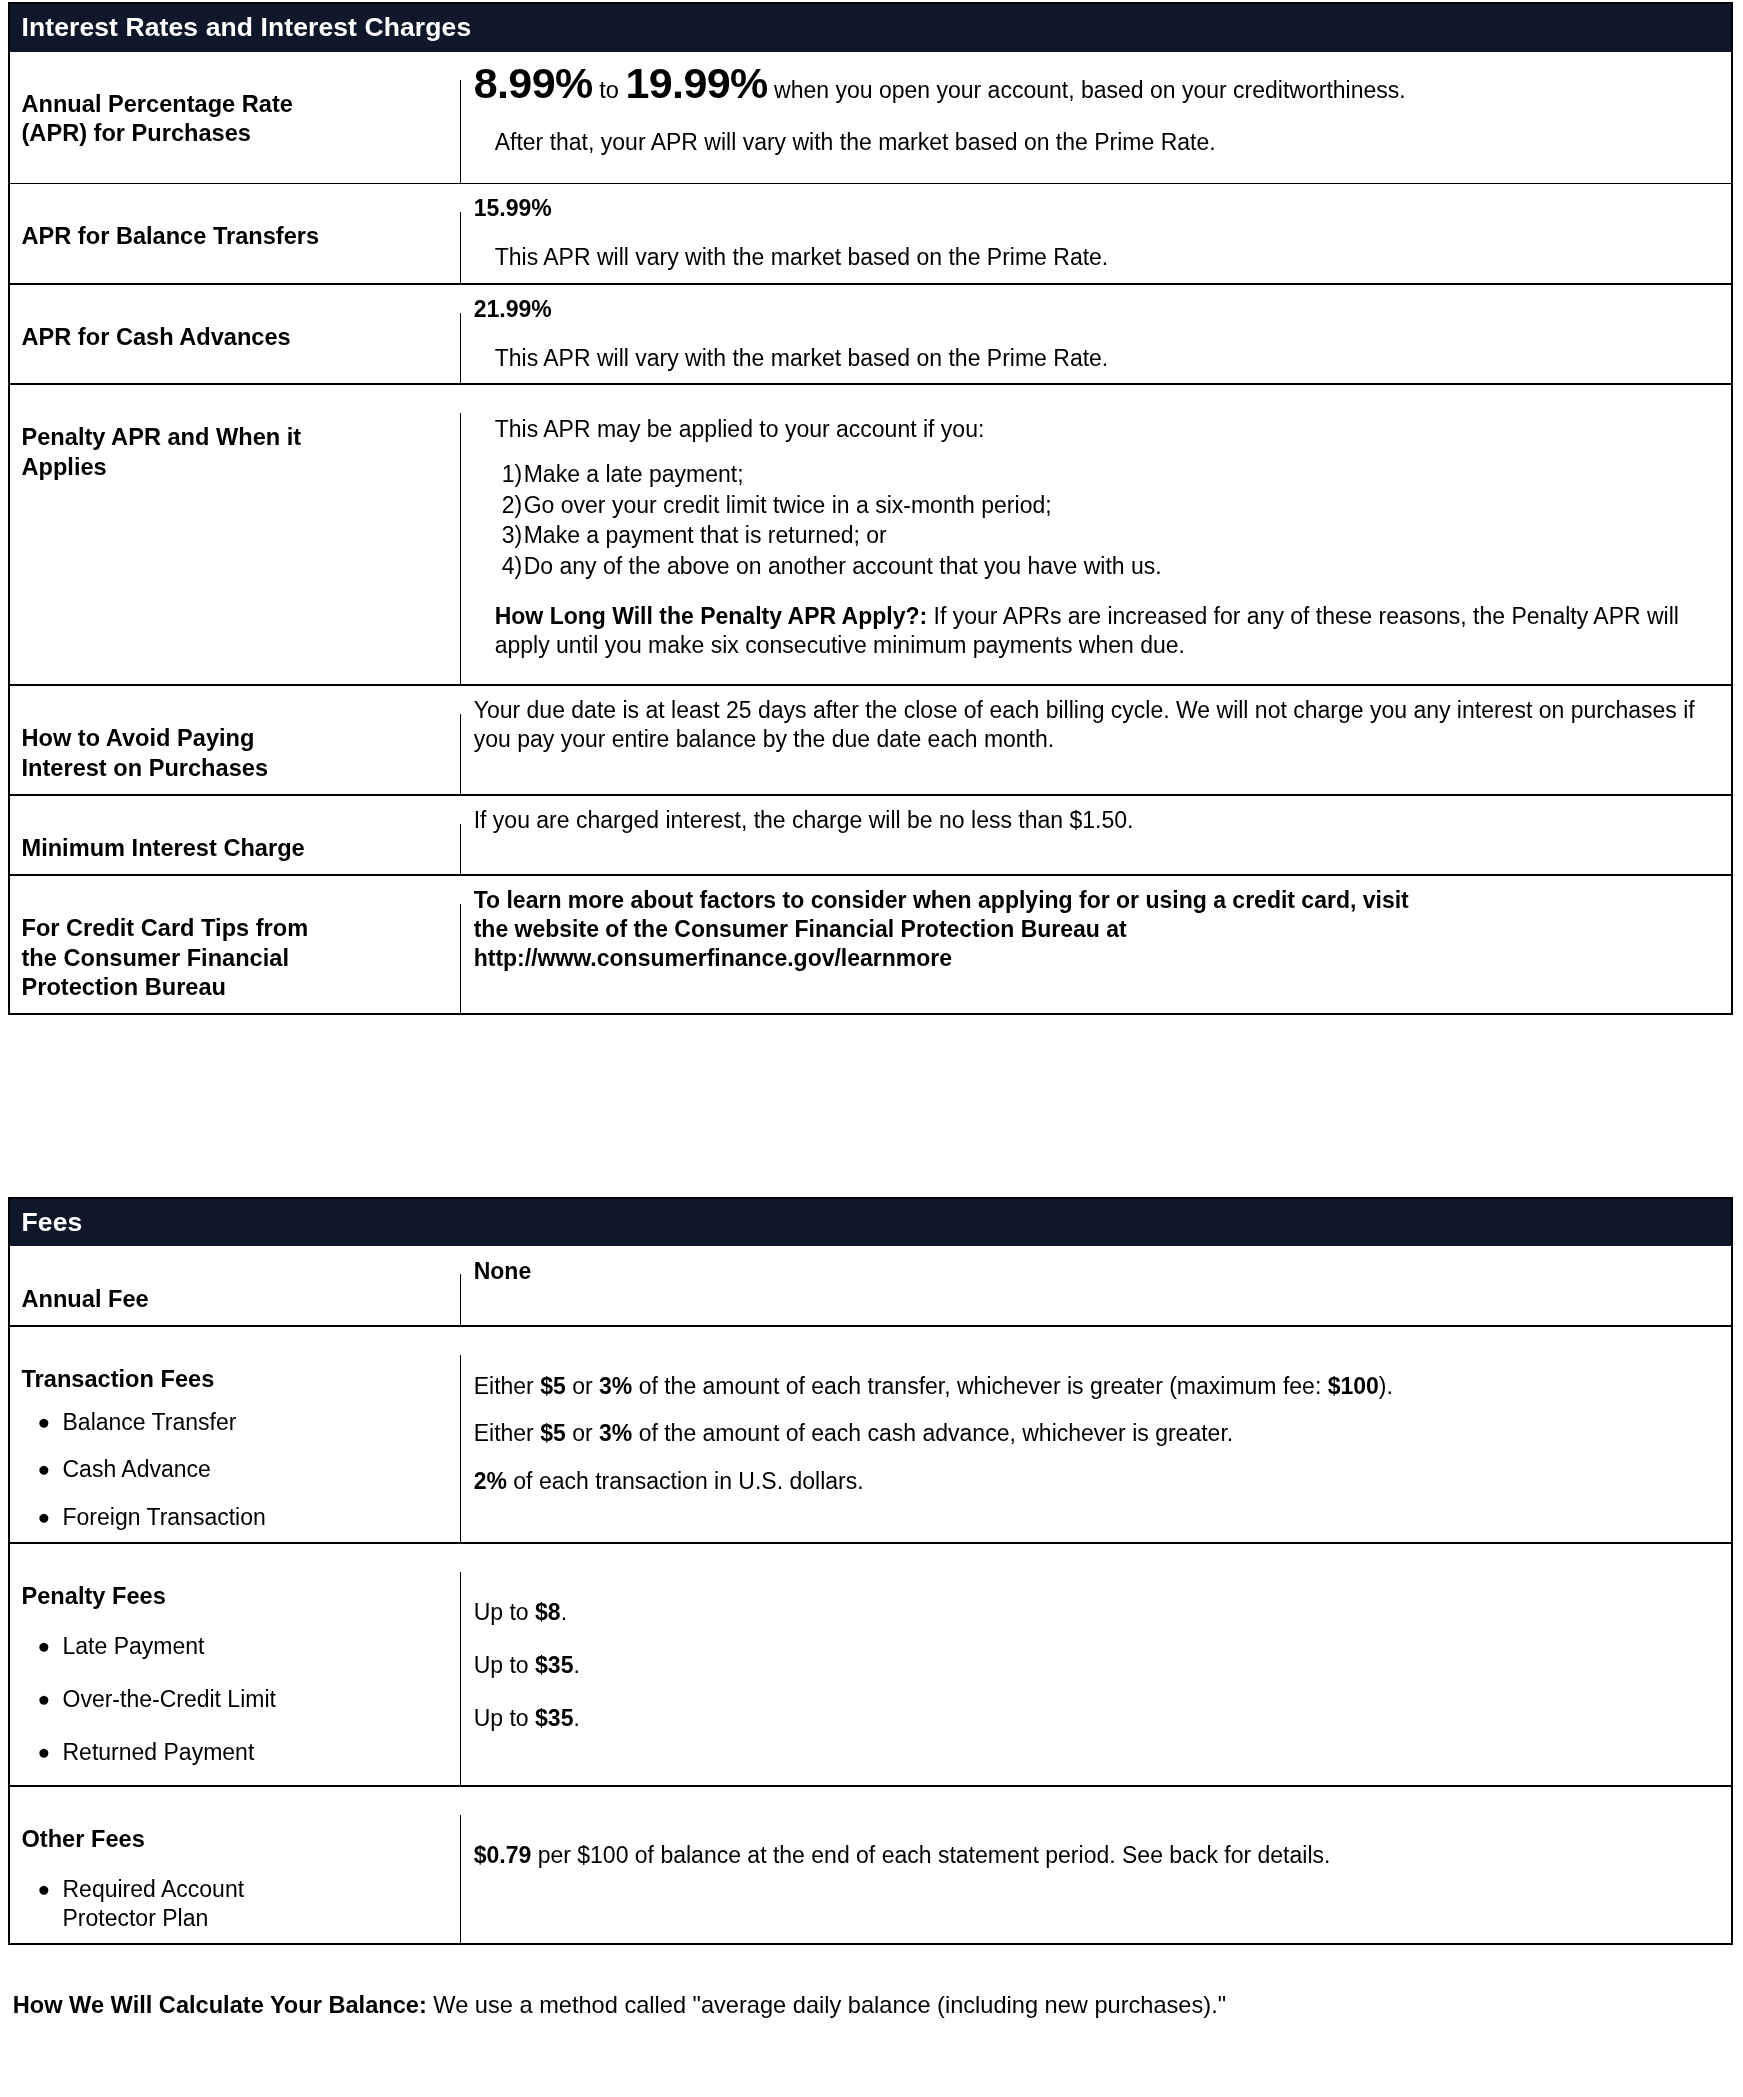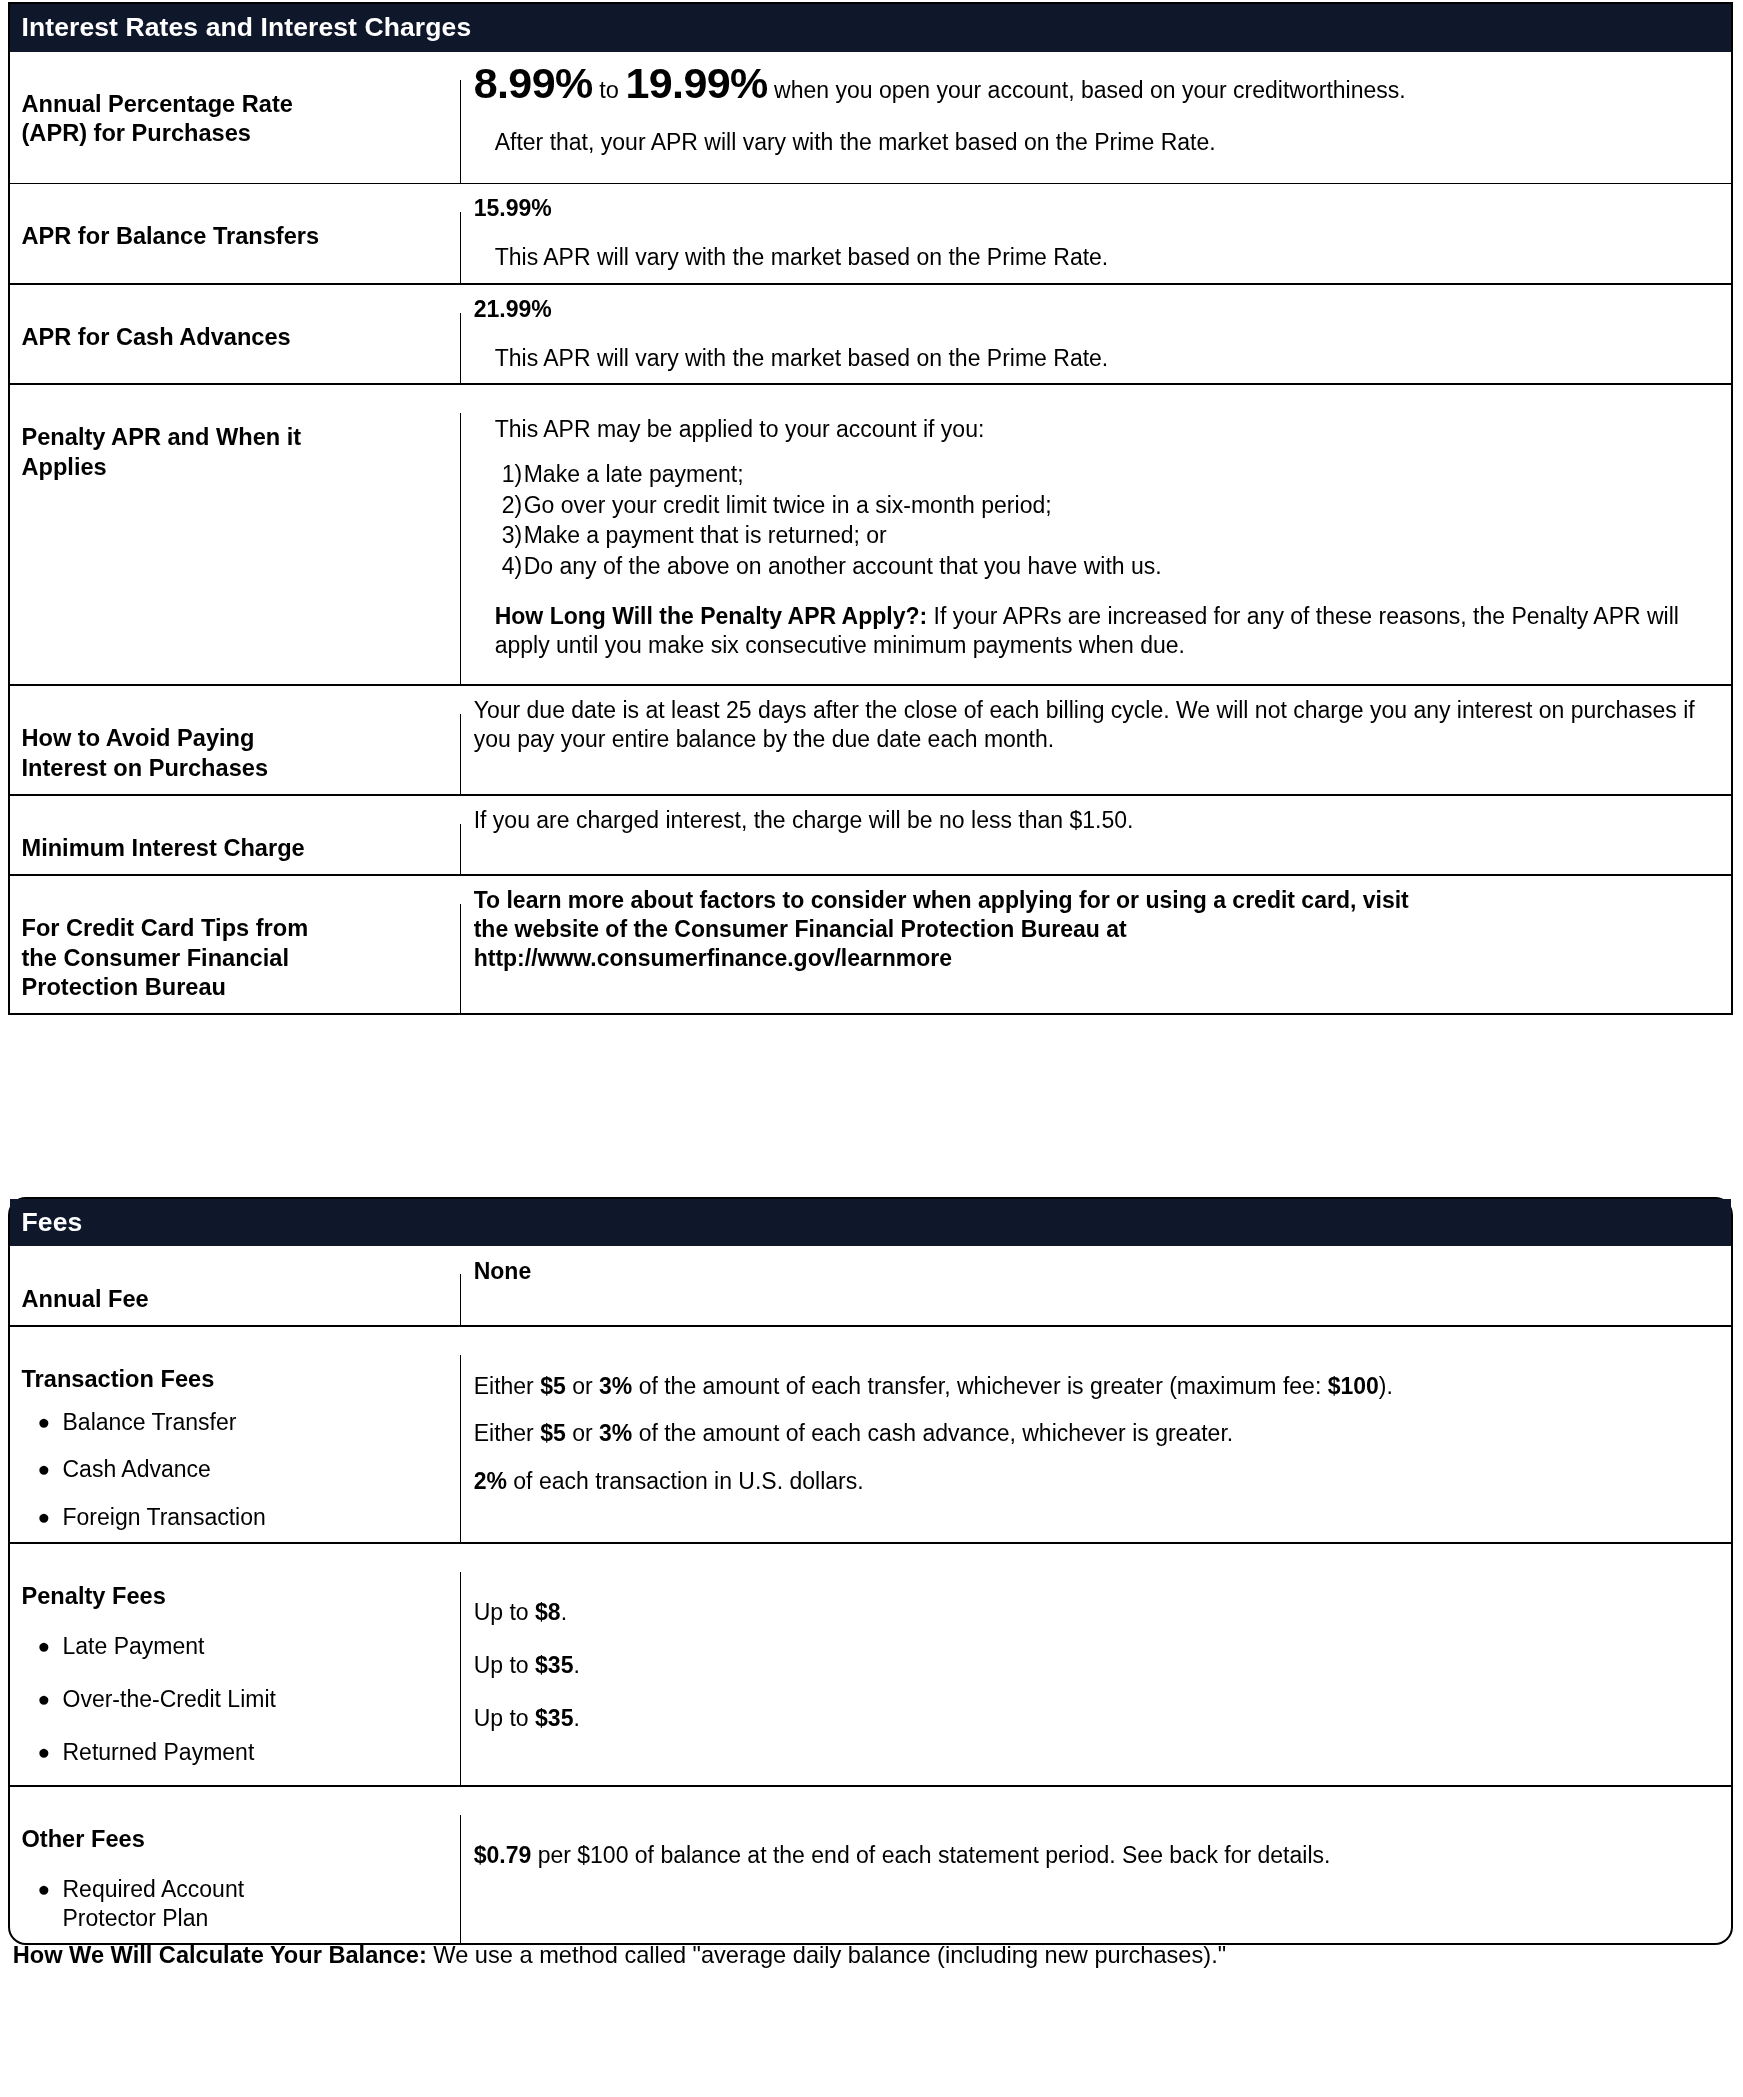--- a/index.html
+++ b/index.html
@@ -244,21 +244,21 @@
       </div>
       <div class="cell-r">
         <div class="body-txt b">To learn more about factors to consider when applying for or using a credit card, visit</div>
         <div class="body-txt b">the website of the Consumer Financial Protection Bureau at</div>
         <div class="body-txt b">http://www.consumerfinance.gov/learnmore</div>
       </div>
     </div>
 
   </div>
 
-  <div class="schumer" style="left:8px; top:1197px; width:1725px;border-radius:18px;">
+  <div class="schumer" style="left:8px; top:1197px; width:1725px;">
 
     <div class="band">
       <div class="band-title">Fees</div>
     </div>
 
     <div class="row first" style="min-height:56px;">
       <div class="cell-l">
         <div class="lbl">Annual Fee</div>
       </div>
       <div class="cell-r">
@@ -335,18 +335,18 @@
       <div class="cell-r">
         <div style="height:44px;"></div>
         <div id="oth-fee-values">
             <div class="body-txt"><span class="b">$0.79</span><span> per $100 of balance at the end of each statement period.  See back for details.</span></div>
           </div>
       </div>
     </div>
 
   </div>
 
-  <div class="footer-note" style="top:1941px; width:1717px;">
+  <div class="footer-note" style="top:1991px; width:1717px;">
     <span class="b">How We Will Calculate Your Balance:</span><span> We use a method called "average daily balance (including new purchases)."</span>
   </div>
 
 </div>
 
 
 </body></html>

